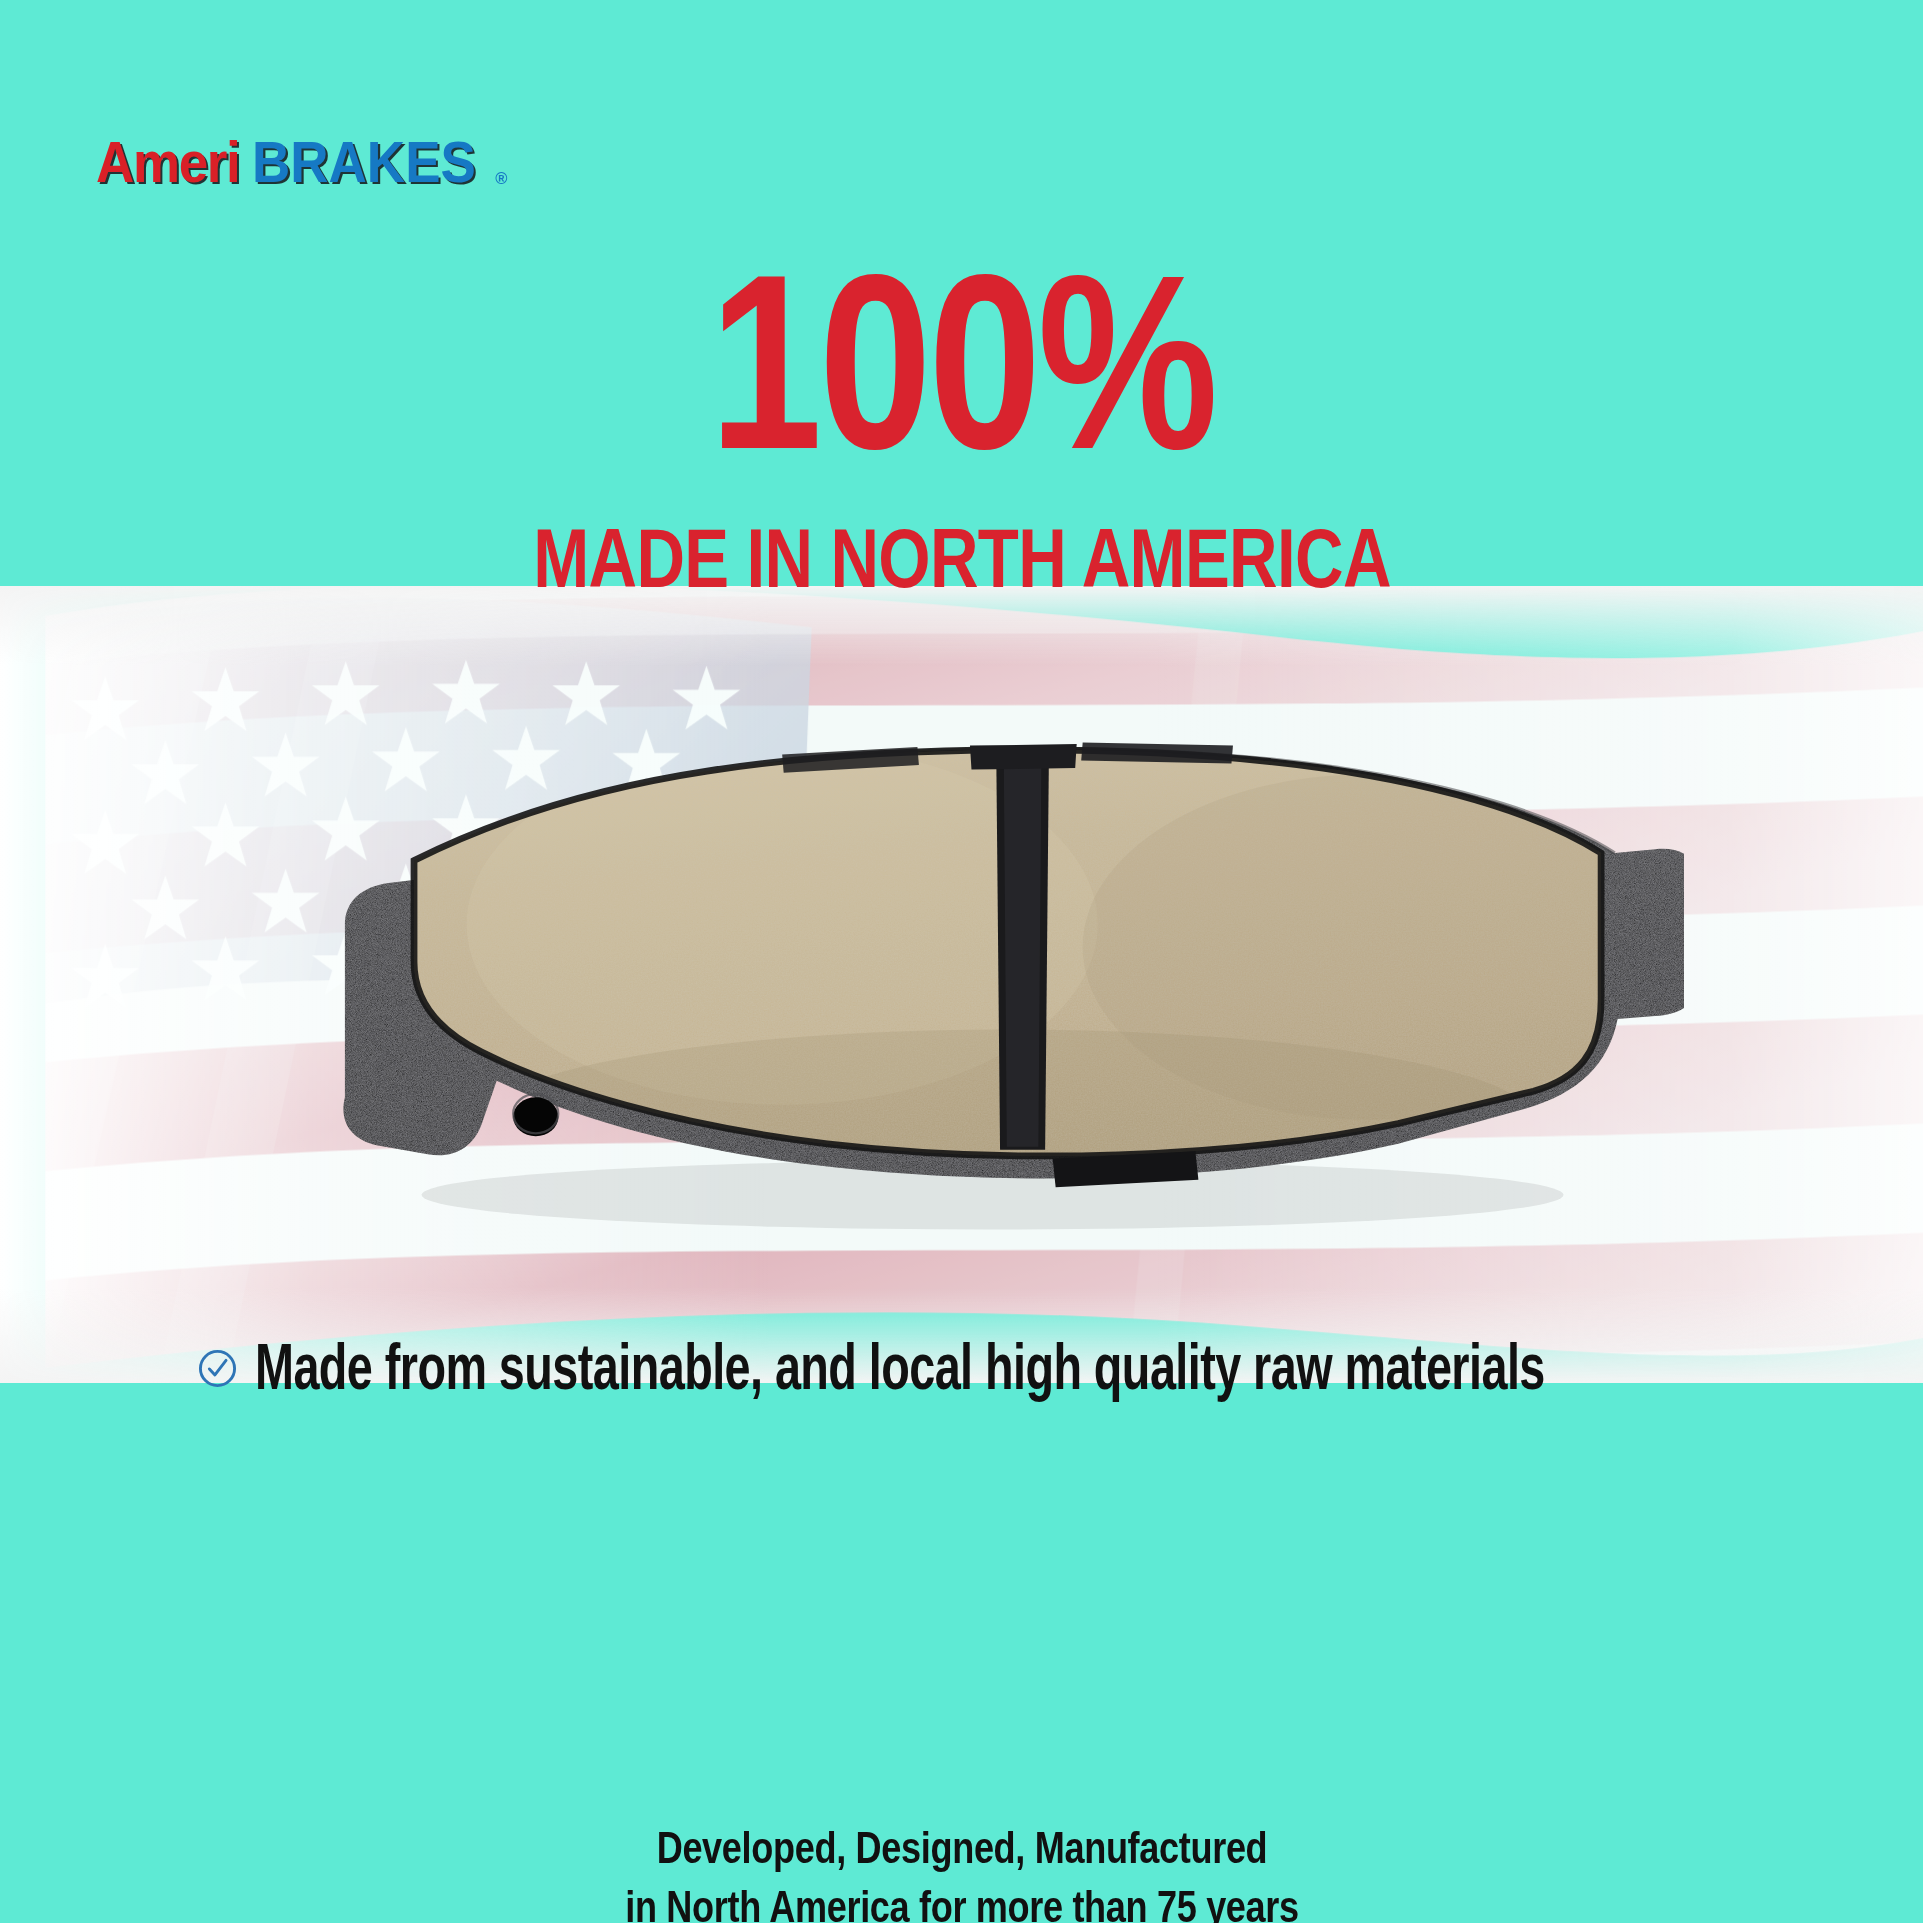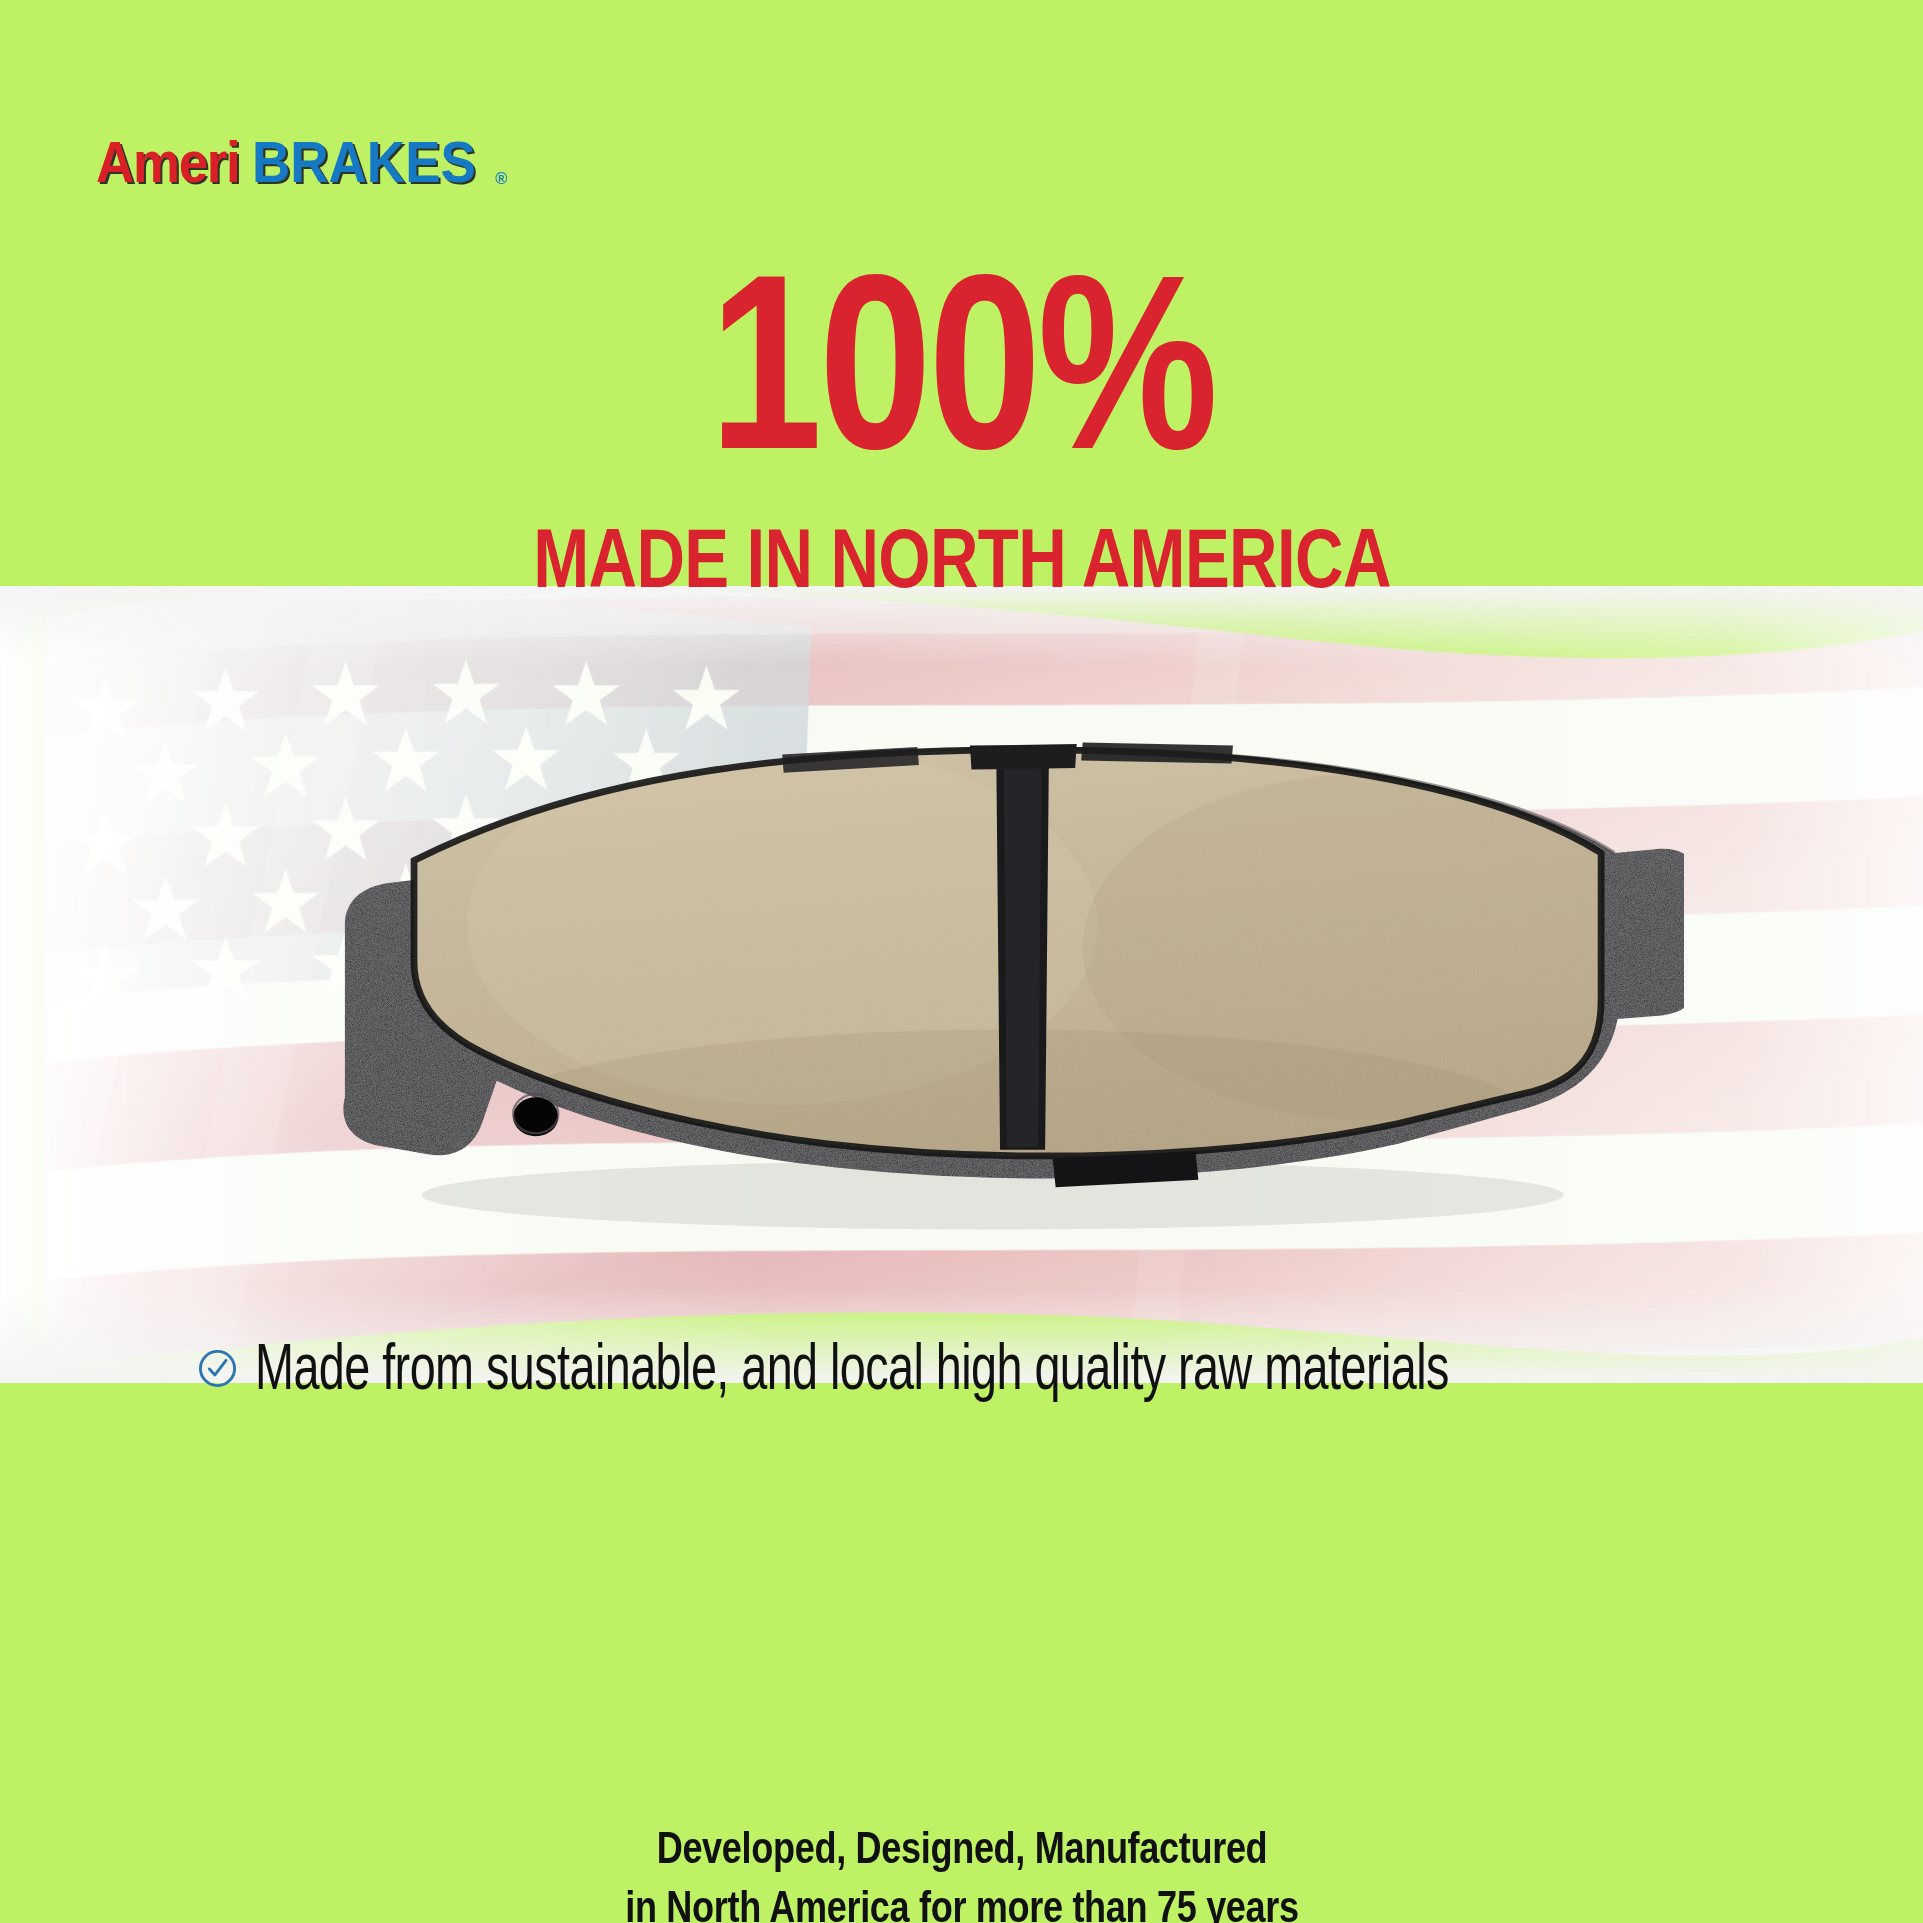--- a/index.html
+++ b/index.html
@@ -6,21 +6,21 @@
   * { margin:0; padding:0; box-sizing:border-box; }
   html, body {
     width:1924px; height:1924px;
     background:#f4f4f4;
     font-family:"Liberation Sans", sans-serif;
     overflow:hidden;
   }
   #poster {
     position:relative;
     width:1924px; height:1924px;
-    background:#bef264;
+    background:#5eead4;
     overflow:hidden;
   }
 
   
   .flag-wrap {
     position:absolute;
     left:0; top:586px;
     width:1924px; height:797px;
     overflow:hidden;
     pointer-events:none;
@@ -83,20 +83,21 @@
     left:256px; top:699px;
     width:1428px; height:571px;
   }
   .pad-svg { width:100%; height:100%; display:block; }
 
   
   .bullets {
     position:absolute;
     left:197px; top:1332px;
     width:1578px;
+    font-weight:bold;
   }
   .bullet-row {
     display:flex;
     align-items:center;
     margin-bottom:13.5px;
     height:69px;
   }
   .check-icon {
     flex:0 0 auto;
     width:41px; height:41px;

